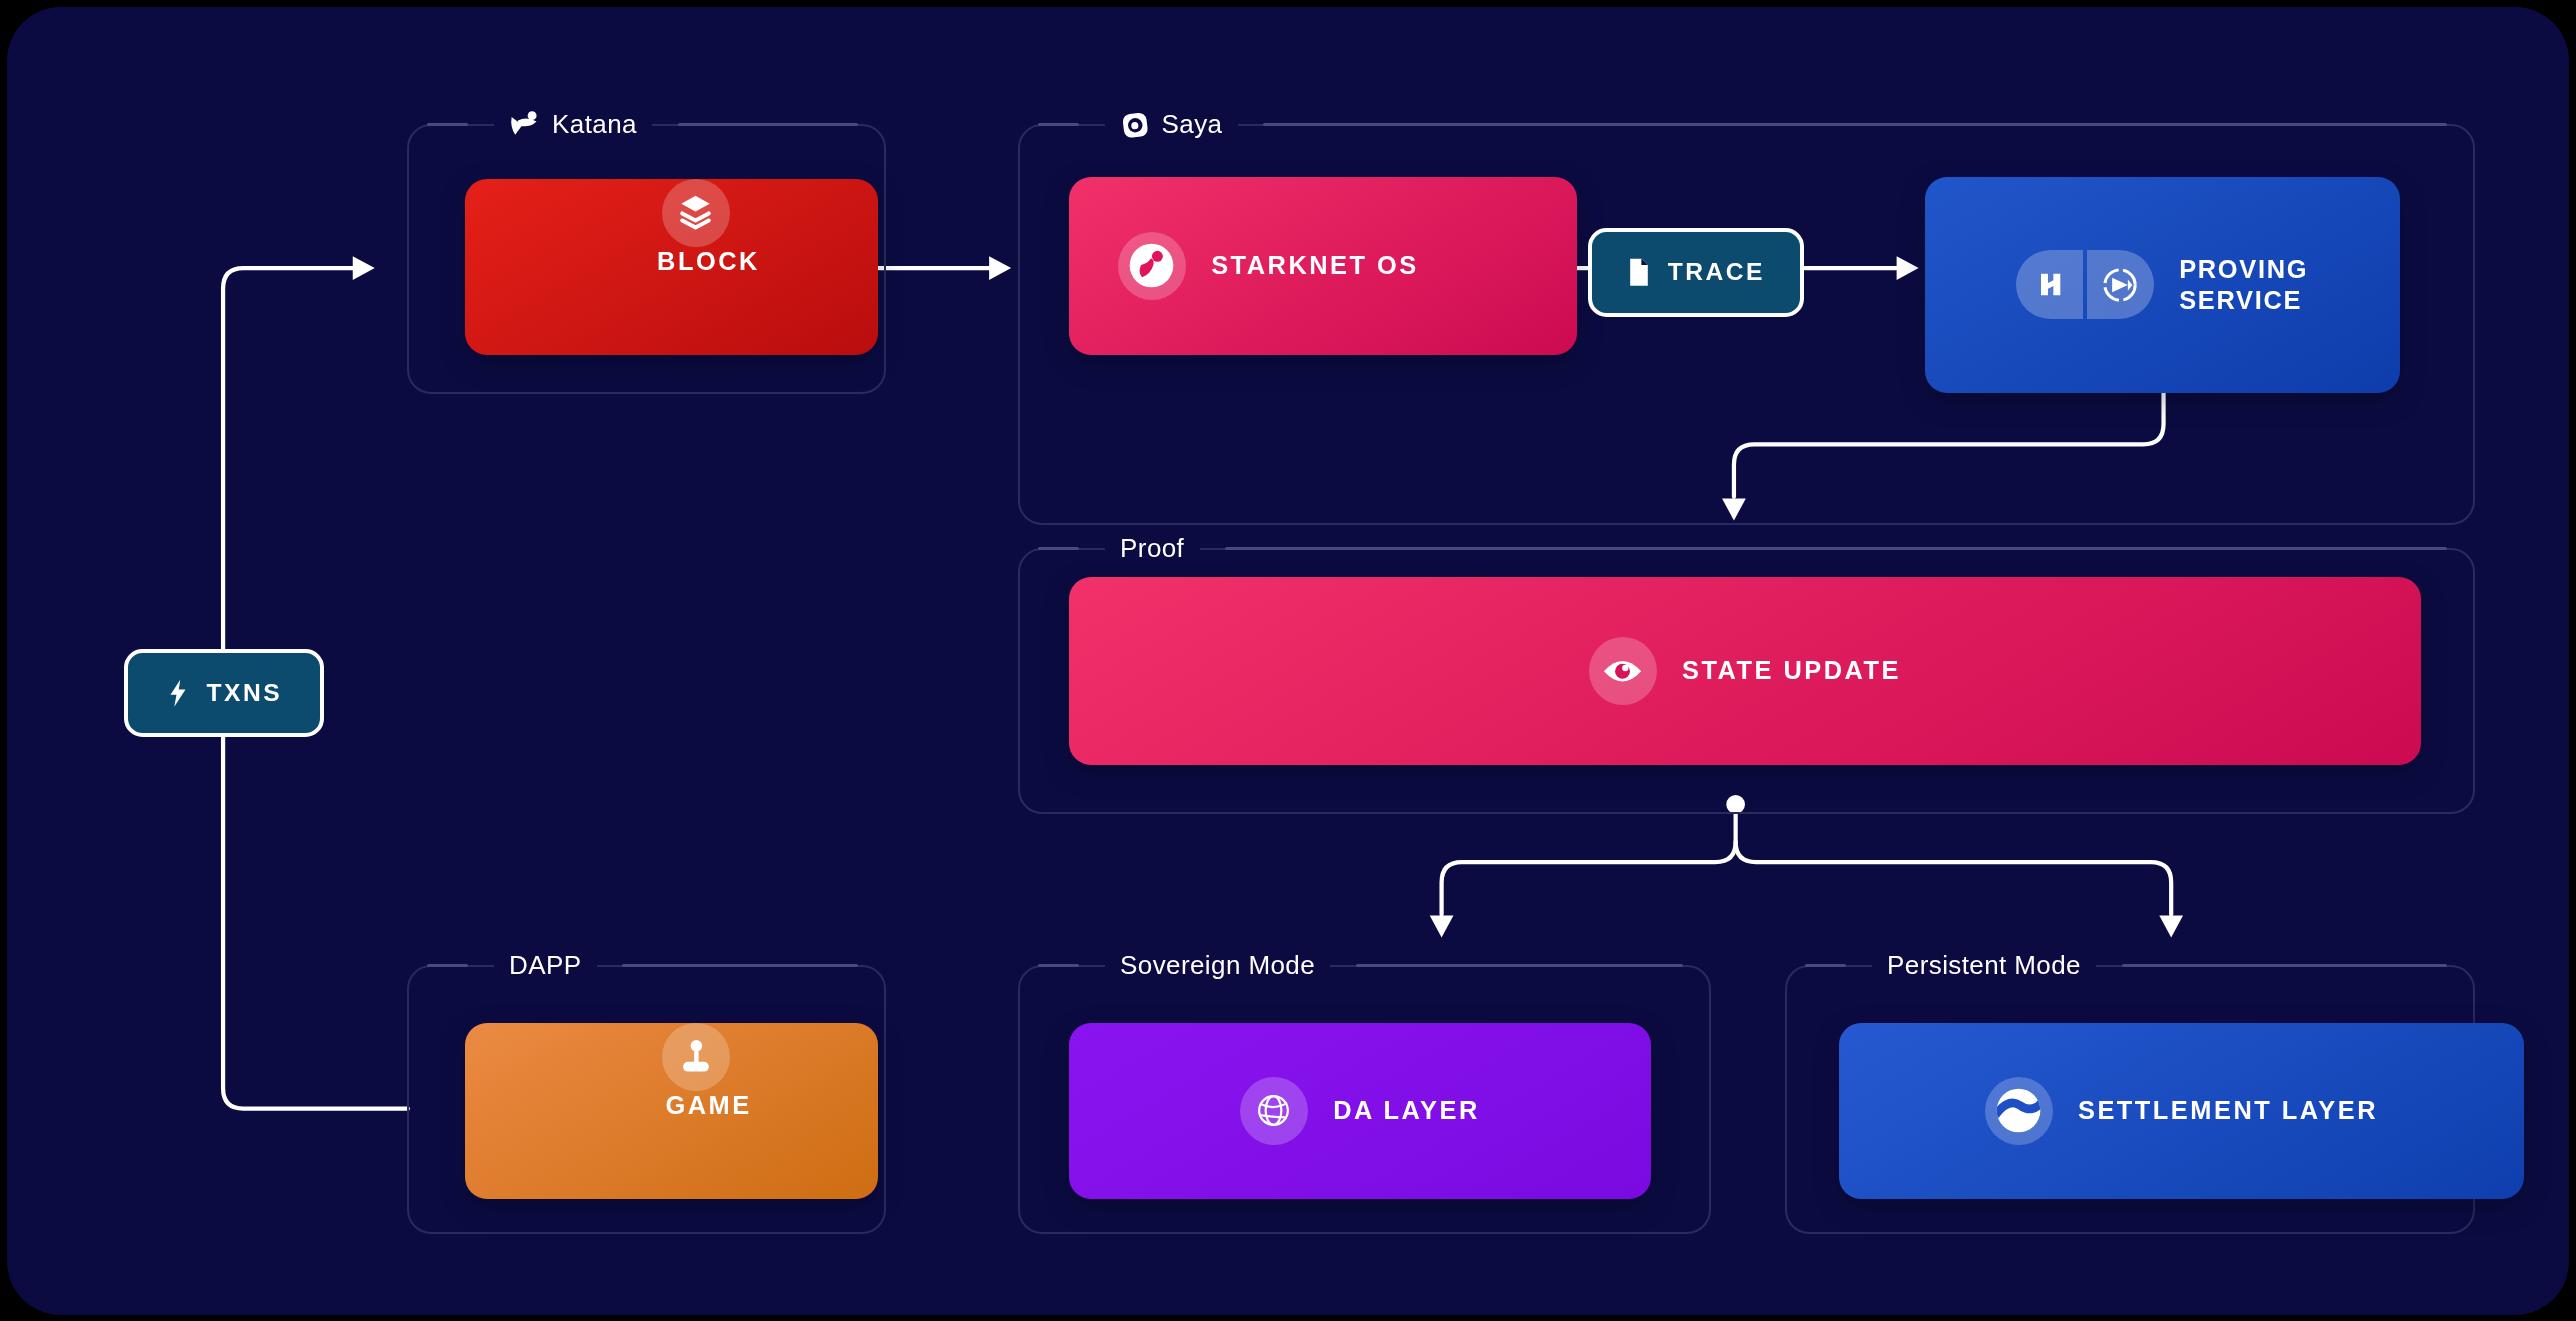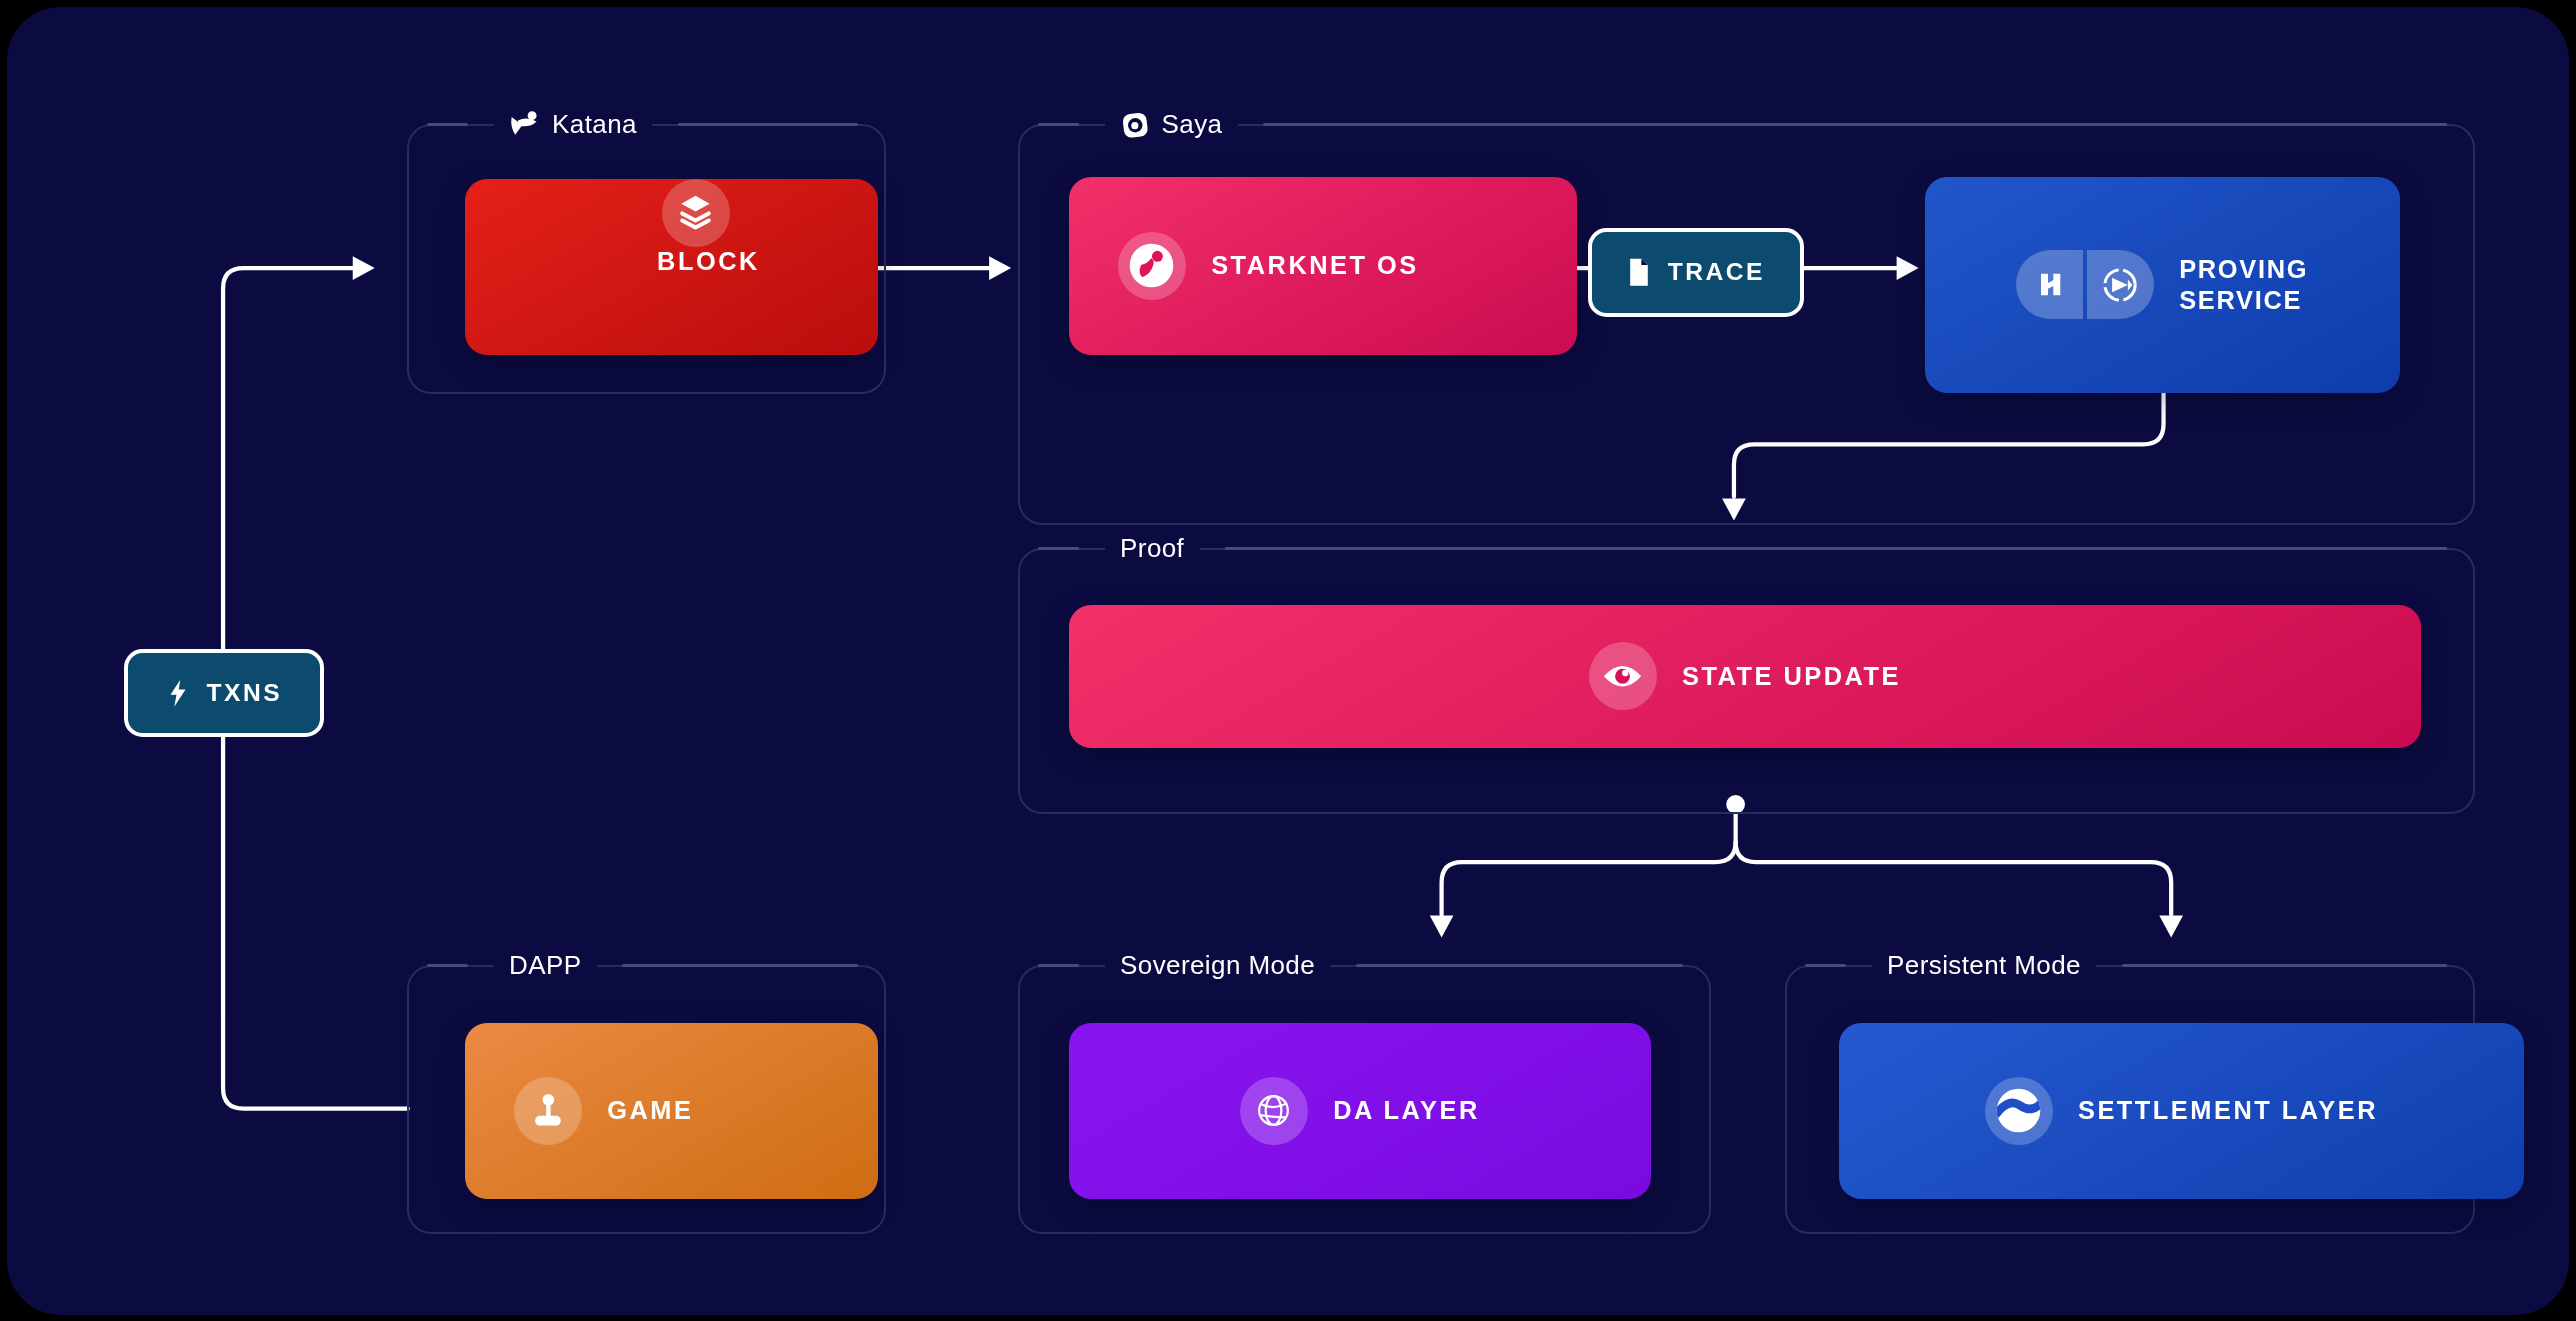--- a/index.html
+++ b/index.html
@@ -165,32 +165,32 @@
           <circle cx="16" cy="16" r="13.5" stroke="#ffffff" stroke-width="2.6" fill="none" stroke-dasharray="18 4"></circle>
           <path d="M9 9.5 L23 16 L9 22.5 Z" fill="#ffffff"></path>
           <path d="M23 11 L27 16 L23 21 Z" fill="#ffffff"></path>
         </svg>
       </span>
     </span>
     <span class="node-label two-line">PROVING
 SERVICE</span>
   </div>
 
-  <div class="node center" style="left: 1062px; top: 598px; width: 1352px; height: 143px; background: linear-gradient(150deg, rgb(242, 48, 105), rgb(204, 10, 81));">
+  <div class="node center" style="left: 1062px; top: 570px; width: 1352px; height: 188px; background: linear-gradient(150deg, rgb(242, 48, 105), rgb(204, 10, 81));">
     <span class="badge">
       <svg width="41" height="30.5" viewBox="0 0 44 32">
         <path d="M2 16 Q22 -6 42 16 Q22 38 2 16 Z" fill="#ffffff"></path>
         <circle cx="22" cy="16" r="8" fill="#d8125a"></circle>
         <circle cx="25" cy="12.5" r="3.4" fill="#ffffff"></circle>
       </svg>
     </span>
     <span class="node-label">STATE UPDATE</span>
   </div>
 
-  <div class="node leftpad" style="left: 458px; top: 1016px; width: 364px; height: 176px; background: linear-gradient(150deg, rgb(235, 138, 67), rgb(206, 109, 18));">
+  <div class="node leftpad" style="left: 458px; top: 1016px; width: 364px; height: 176px; background: linear-gradient(150deg, rgb(235, 138, 67), rgb(206, 109, 18)); flex-direction: column;">
     <span class="badge">
       <svg width="39" height="39" viewBox="0 0 44 44">
         <g fill="#ffffff">
           <circle cx="23" cy="10" r="6.5"></circle>
           <rect x="20.5" y="15" width="5" height="15" rx="2.5"></rect>
           <rect x="8" y="28" width="29" height="11" rx="5.5"></rect>
         </g>
       </svg>
     </span>
     <span class="node-label">GAME</span>

